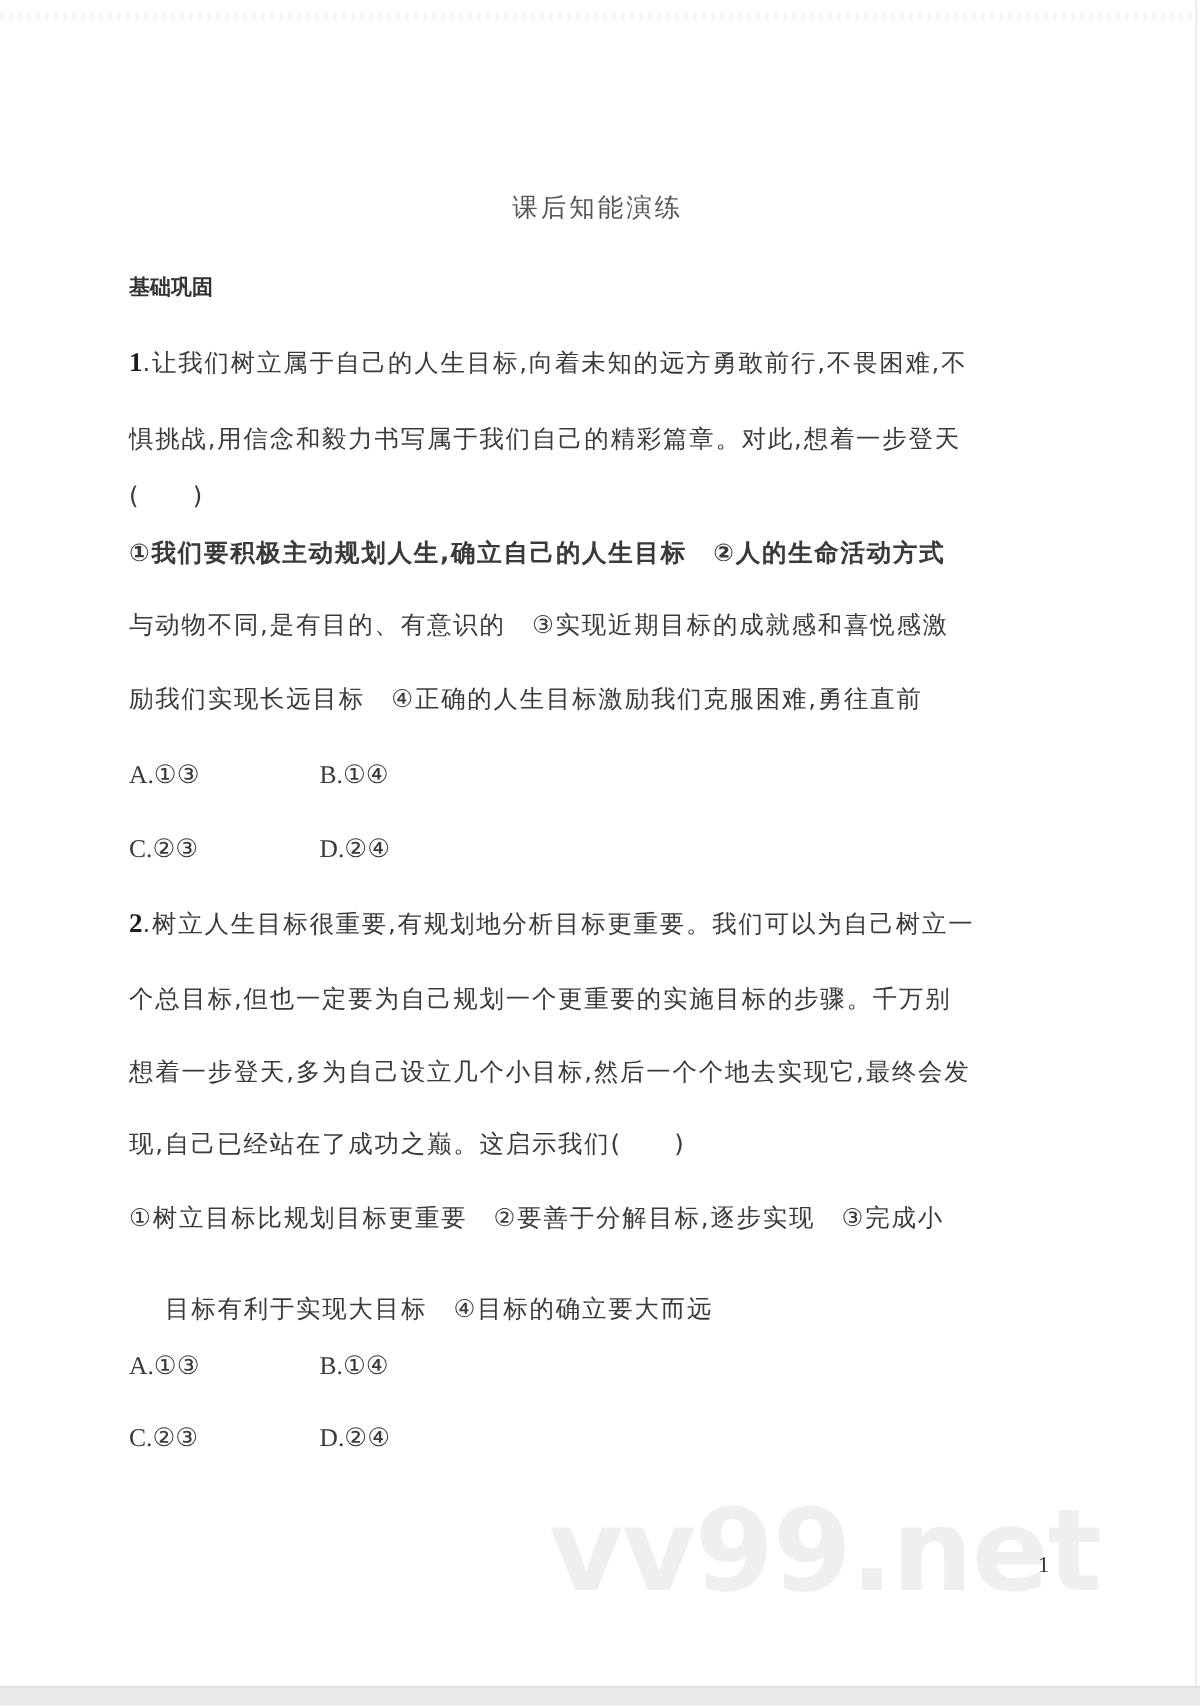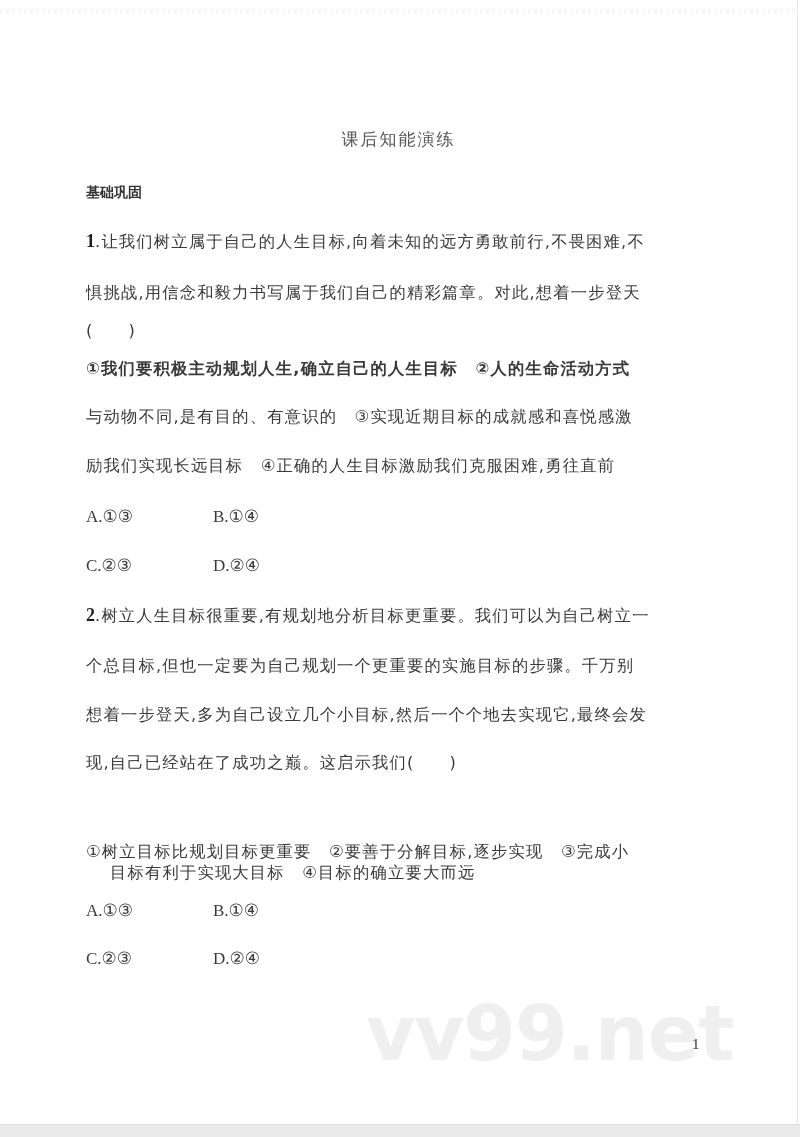--- a/index.html
+++ b/index.html
@@ -153,21 +153,21 @@
     <div class="opt" style="top:553px; left:86px;">C.②③</div>
     <div class="opt" style="top:553px; left:213px;">D.②④</div>
   </div>
 
   <div>
     <div class="line" style="top:568px;margin-top:34px;"><span class="qnum">2</span><span>.树立人生目标很重要,有规划地分析目标更重要。我们可以为自己树立一</span></div>
     <div class="line" style="top:653px;">个总目标,但也一定要为自己规划一个更重要的实施目标的步骤。千万别</div>
     <div class="line" style="top:702px;">想着一步登天,多为自己设立几个小目标,然后一个个地去实现它,最终会发</div>
     <div class="line" style="top:750px;">现,自己已经站在了成功之巅。这启示我们(　　)</div>
 
-    <div class="line" style="top:799px;margin-top:40px;">①树立目标比规划目标更重要　②要善于分解目标,逐步实现　③完成小</div>
+    <div class="line" style="top:799px;">①树立目标比规划目标更重要　②要善于分解目标,逐步实现　③完成小</div>
     <div class="line" style="top:860px;margin-left:24px;">目标有利于实现大目标　④目标的确立要大而远</div>
 
     <div class="opt" style="top:898px; left:86px;">A.①③</div>
     <div class="opt" style="top:898px; left:213px;">B.①④</div>
     <div class="opt" style="top:946px; left:86px;">C.②③</div>
     <div class="opt" style="top:946px; left:213px;">D.②④</div>
   </div>
 
   <div class="watermark">vv99.net</div>
   <div class="page-number">1</div>

